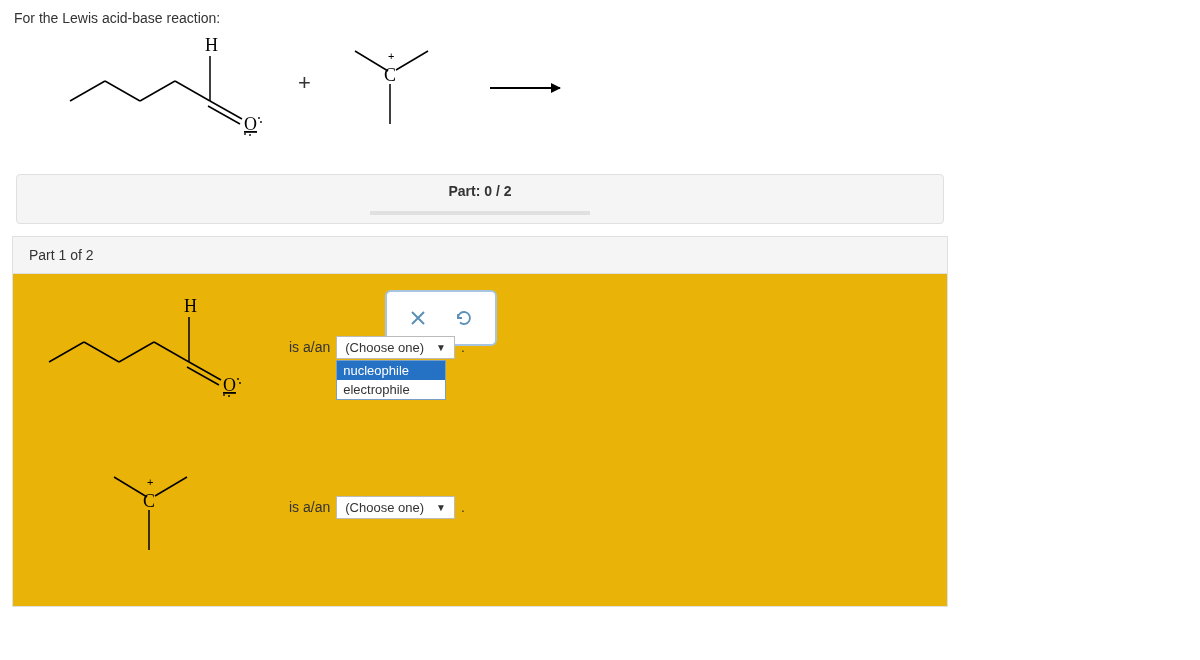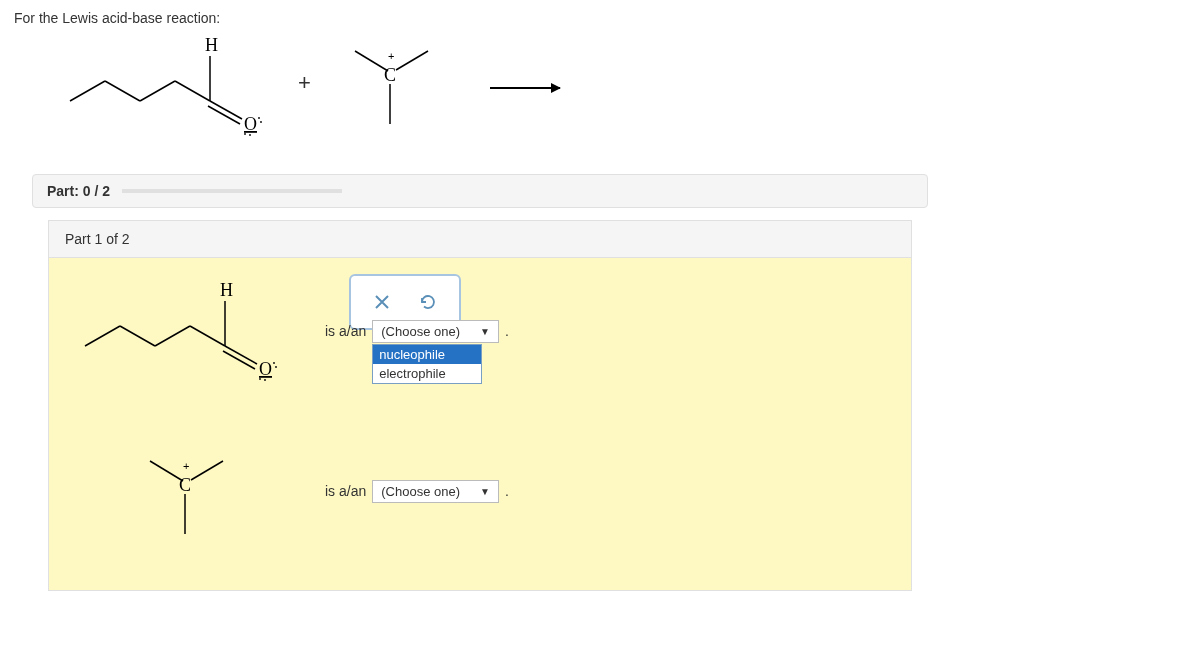--- a/index.html
+++ b/index.html
@@ -5,37 +5,37 @@
     * { box-sizing: border-box; margin: 0; padding: 0; }
     body { font-family: Arial, sans-serif; font-size: 14px; color: #333; background: #fff; padding: 0; }
     .container { width: 960px; position: relative; }
     .prompt-text { padding: 10px 14px; font-size: 14px; }
     .reaction-area { height: 130px; position: relative; margin-left: 60px; }
     .plus-sign { position: absolute; left: 238px; top: 34px; font-size: 22px; font-weight: normal; }
     .arrow { position: absolute; left: 430px; top: 40px; }
     .arrow-line { display: inline-block; width: 70px; height: 2px; background: #000; position: relative; }
     .arrow-line::after { content: ''; position: absolute; right: -1px; top: -4px; border-left: 10px solid #000; border-top: 5px solid transparent; border-bottom: 5px solid transparent; }
     
-    .progress-bar { margin: 8px 32px; background: #f5f5f5; border: 1px solid #e0e0e0; border-radius: 4px; padding: 8px 14px; display: flex; align-items: center; gap: 12px; }
+    .progress-bar { margin: 8px 16px; background: #f5f5f5; border: 1px solid #e0e0e0; border-radius: 4px; padding: 8px 14px; display: flex; align-items: center; gap: 12px; flex-direction: column; }
     .progress-label { font-size: 14px; }
     .progress-track { width: 220px; height: 4px; background: #e0e0e0; position: relative; }
     .progress-fill { width: 0%; height: 100%; background: #6ba5d8; }
     
-    .part-container { margin: 12px 48px; border: 1px solid #e0e0e0; background: #fef9c3; }
+    .part-container { margin: 12px 12px; border: 1px solid #e0e0e0; background: #eab308; }
     .part-header { background: #f5f5f5; padding: 10px 16px; border-bottom: 1px solid #e0e0e0; font-size: 14px; }
     .part-body { padding: 18px 16px 24px; position: relative; }
     .instruction { font-size: 14px; margin-bottom: 20px; }
     
     .molecule-row { display: flex; align-items: center; margin-bottom: 20px; position: relative; }
     .molecule-box { position: relative; width: 260px; height: 110px; }
     .molecule-box-2 { position: relative; width: 260px; height: 110px; margin-top: 30px; }
     
     .answer-block { display: flex; align-items: center; gap: 6px; font-size: 14px; }
     .select-wrap { position: relative; display: inline-block; }
-    .select-btn { border: 1px solid #bbb; padding: 3px 8px; font-size: 13px; background: #fff; cursor: pointer; display: inline-flex; align-items: center; gap: 20px; }
+    .select-btn { border: 1px solid #bbb; padding: 3px 8px; font-size: 13px; background: #fff; cursor: pointer; display: inline-flex; align-items: center; gap: 12px; }
     .select-btn .tri { font-size: 10px; }
     .dropdown { position: absolute; top: 24px; left: 0; background: #fff; border: 1px solid #7a9fc4; z-index: 10; min-width: 110px; }
     .dropdown-item { padding: 2px 6px; font-size: 13px; cursor: pointer; }
     .dropdown-item.highlight { background: #2571c4; color: #fff; }
     .period { font-size: 14px; }
     
     .toolbar { position: absolute; right: 450px; top: 16px; display: flex; gap: 0; border: 2px solid #a7c5e0; border-radius: 6px; padding: 8px; background: #fff; }
     .tool-btn { width: 46px; height: 36px; display: flex; align-items: center; justify-content: center; cursor: pointer; color: #5a8fb8; font-size: 18px; }
     
     svg { overflow: visible; }

